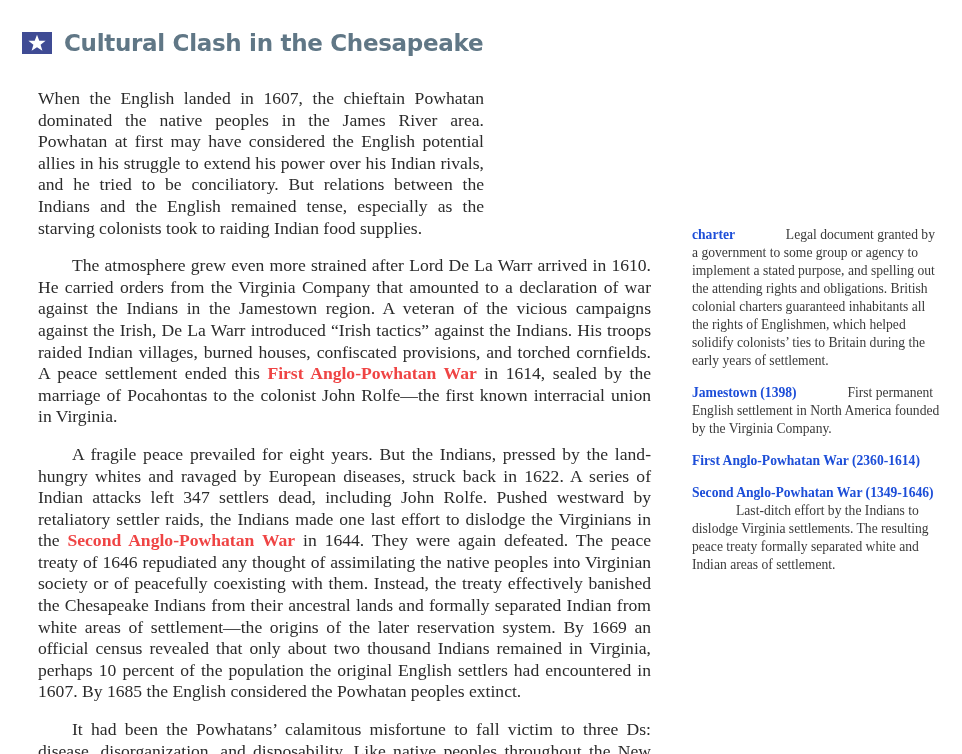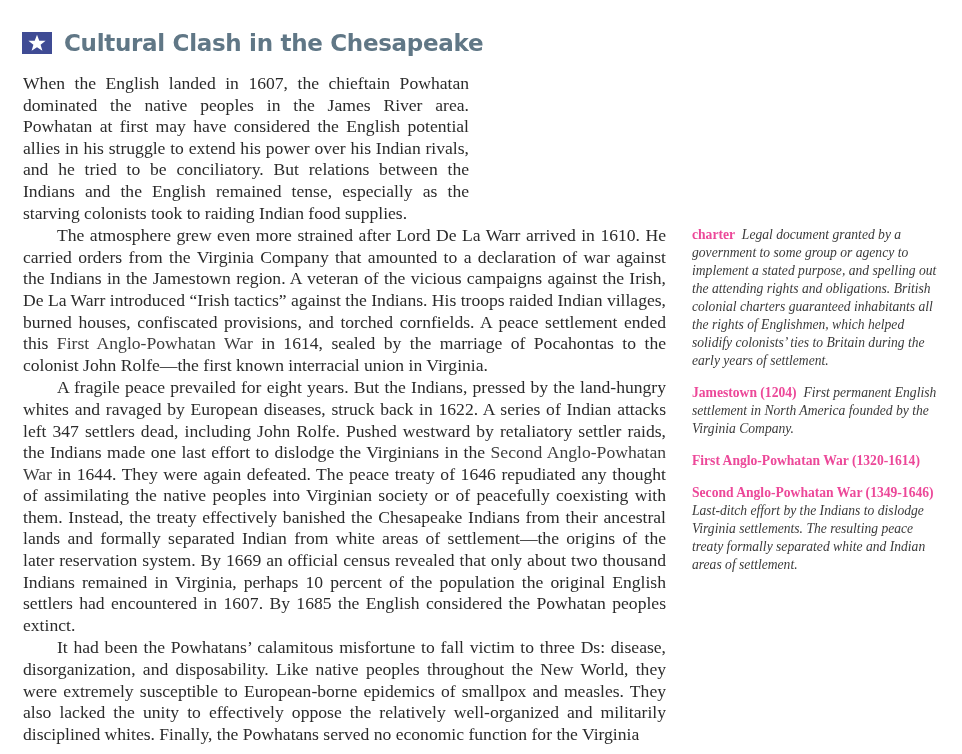--- a/index.html
+++ b/index.html
@@ -44,57 +44,57 @@
       left: 22px;
       top: 72px;
       width: 645px;
       font-family: "Liberation Serif", "DejaVu Serif", serif;
       font-size: 17.6px;
       line-height: 21.6px;
       color: #2b2b2b;
       text-align: justify;
     }
     .main-text p {
-      margin: 1px;
+      margin: 16px;
     }
     .main-text p.indent {
       text-indent: 34px;
     }
     .intro {
       width: 446px;
     }
     .key-term {
-      color: #404040;
-      font-weight: normal;
+      color: #ef4444;
+      font-weight: bold;
     }
     .underlined {
       text-decoration-color: #3a7bd5;
       text-underline-offset: 3px;
       text-decoration-thickness: 2px;
     }
     .glossary {
       position: absolute;
       left: 692px;
       top: 226px;
       width: 250px;
       font-family: "Liberation Serif", "DejaVu Serif", serif;
       font-size: 13.6px;
       line-height: 18px;
       color: #3a3a3a;
     }
     .gloss-entry {
       margin: 0 0 14px 0;
     }
     .gloss-term {
-      color: #ec4899;
+      color: #1d4ed8;
       font-weight: bold;
       font-style: normal;
     }
     .gloss-def {
-      font-style: italic;
+      margin-left: 44px;
     }
   </style>
 </head>
 <body>
 
 <div class="heading">
   <span class="star-box">
     <svg width="22" height="18" viewBox="0 0 24 22">
       <polygon points="12,1 14.8,8.2 22.5,8.4 16.4,13.2 18.6,20.6 12,16.3 5.4,20.6 7.6,13.2 1.5,8.4 9.2,8.2" fill="#ffffff"></polygon>
     </svg>
@@ -108,23 +108,23 @@
   <p class="indent"><span>A fragile peace prevailed for eight years. But the Indians, pressed by the land-hungry whites and ravaged by European diseases, struck back in 1622. A series of Indian attacks left 347 settlers dead, including John Rolfe. Pushed westward by retaliatory settler raids, the Indians made one last effort to dislodge the Virginians in the </span><span class="key-term">Second Anglo-Powhatan War</span><span> in 1644. They were again defeated. The peace treaty of 1646 repudiated any thought of assimilating the native peoples into Virginian society or of peacefully coexisting with them. Instead, the treaty effectively banished the Chesapeake Indians from their ancestral lands and formally separated Indian from white areas of settlement—the origins of the later reservation system. By 1669 an official census revealed that only about two thousand Indians remained in Virginia, perhaps 10 percent of the population the original English settlers had encountered in 1607. By 1685 the English considered the Powhatan peoples extinct.</span></p>
   <p class="indent">It had been the Powhatans’ calamitous misfortune to fall victim to three Ds: disease, disorganization, and disposability. Like native peoples throughout the New World, they were extremely susceptible to European-borne epidemics of smallpox and measles. They also lacked the unity to effectively oppose the relatively well-organized and militarily disciplined whites. Finally, the Powhatans served no economic function for the Virginia</p>
 </div>
 
 <div class="glossary">
   <p class="gloss-entry">
     <span class="gloss-term">charter</span>&nbsp;
     <span class="gloss-def">Legal document granted by a government to some group or agency to implement a stated purpose, and spelling out the attending rights and obligations. British colonial charters guaranteed inhabitants all the rights of Englishmen, which helped solidify colonists’ ties to Britain during the early years of settlement.</span>
   </p>
   <p class="gloss-entry">
-    <span class="gloss-term">Jamestown (1204)</span>&nbsp;
+    <span class="gloss-term">Jamestown (1398)</span>&nbsp;
     <span class="gloss-def">First permanent English settlement in North America founded by the Virginia Company.</span>
   </p>
   <p class="gloss-entry">
-    <span class="gloss-term">First Anglo-Powhatan War (1320-1614)</span><br>
+    <span class="gloss-term">First Anglo-Powhatan War (2360-1614)</span><br>
   </p>
   <p class="gloss-entry">
     <span class="gloss-term">Second Anglo-Powhatan War (1349-1646)</span>&nbsp;
     <span class="gloss-def">Last-ditch effort by the Indians to dislodge Virginia settlements. The resulting peace treaty formally separated white and Indian areas of settlement.</span>
   </p>
 </div>
 
 </body></html>

